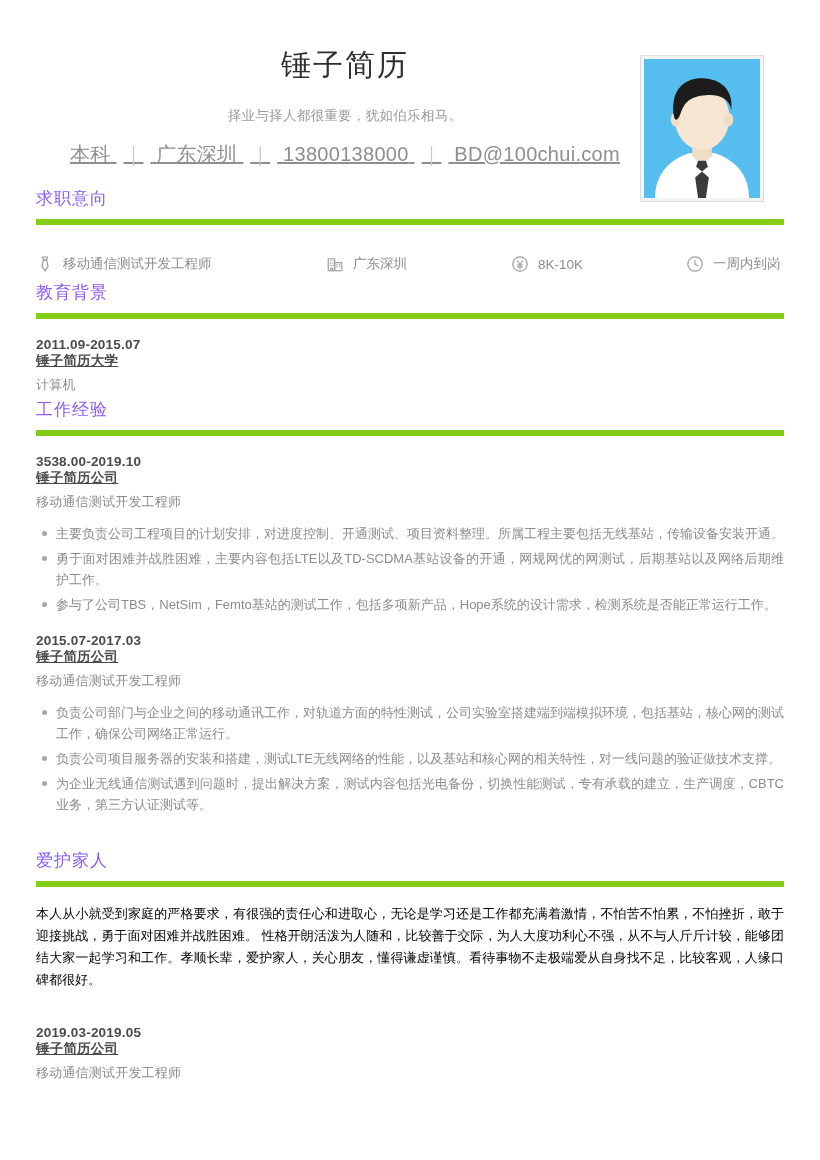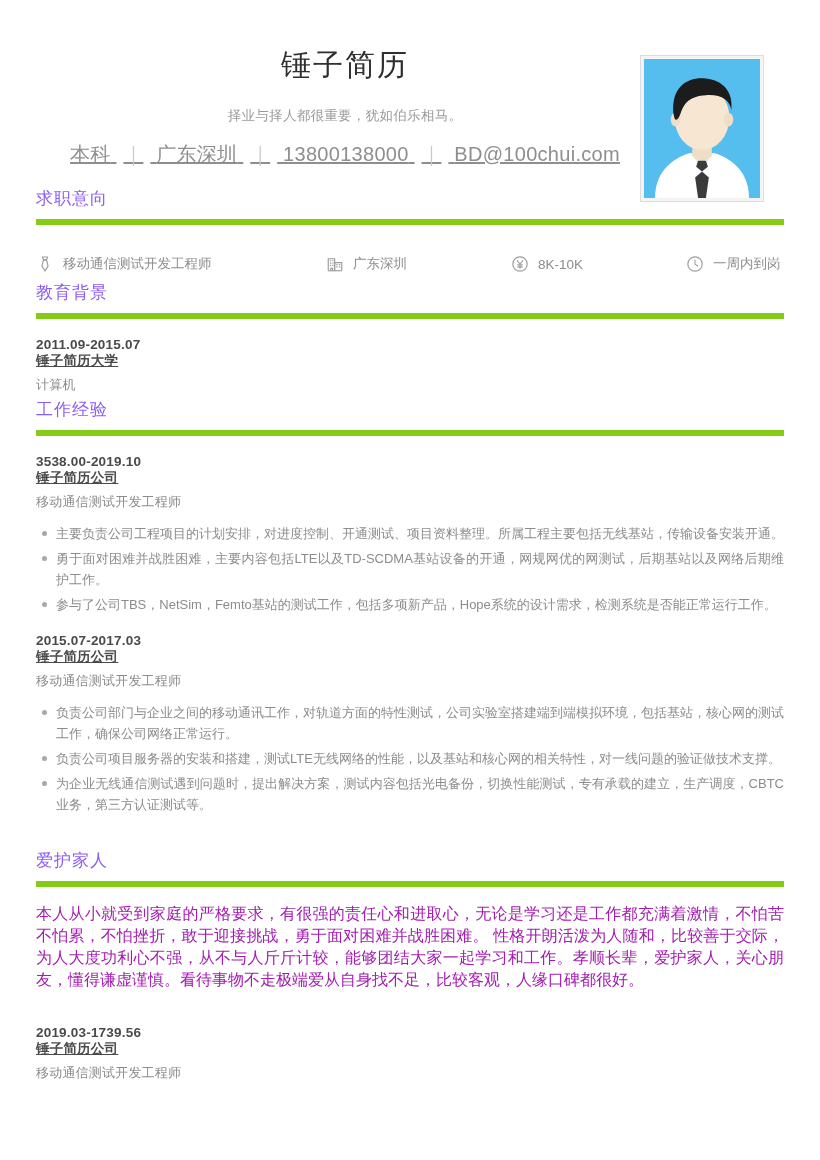--- a/index.html
+++ b/index.html
@@ -155,23 +155,23 @@
     left: 6px;
     top: 8px;
     width: 5px;
     height: 5px;
     border-radius: 50%;
     background: #a8a8a8;
   }
 
   
   .para {
-    font-size: 16px;
+    font-size: 13px;
     line-height: 22px;
-    color: #a21caf;
+    color: #000000;
     margin-top: 16px;
     text-align: justify;
   }
 </style>
 </head>
 <body>
 
 <div class="page">
 
   <div class="header">
@@ -301,20 +301,20 @@
   </div>
 
   <div class="section sec-gap-md">
     <div class="section-head">爱护家人</div>
     <div class="para">本人从小就受到家庭的严格要求，有很强的责任心和进取心，无论是学习还是工作都充满着激情，不怕苦不怕累，不怕挫折，敢于迎接挑战，勇于面对困难并战胜困难。 性格开朗活泼为人随和，比较善于交际，为人大度功利心不强，从不与人斤斤计较，能够团结大家一起学习和工作。孝顺长辈，爱护家人，关心朋友，懂得谦虚谨慎。看待事物不走极端爱从自身找不足，比较客观，人缘口碑都很好。</div>
   </div>
 
   <div class="section sec-gap-md">
     <div class="entry">
       <div class="entry-top">
-        <span>2019.03-1739.56</span>
+        <span>2019.03-2019.05</span>
         <span class="entry-org">锤子简历公司</span>
       </div>
       <div class="entry-sub">移动通信测试开发工程师</div>
     </div>
   </div>
 
 </div>
 
 </body></html>

